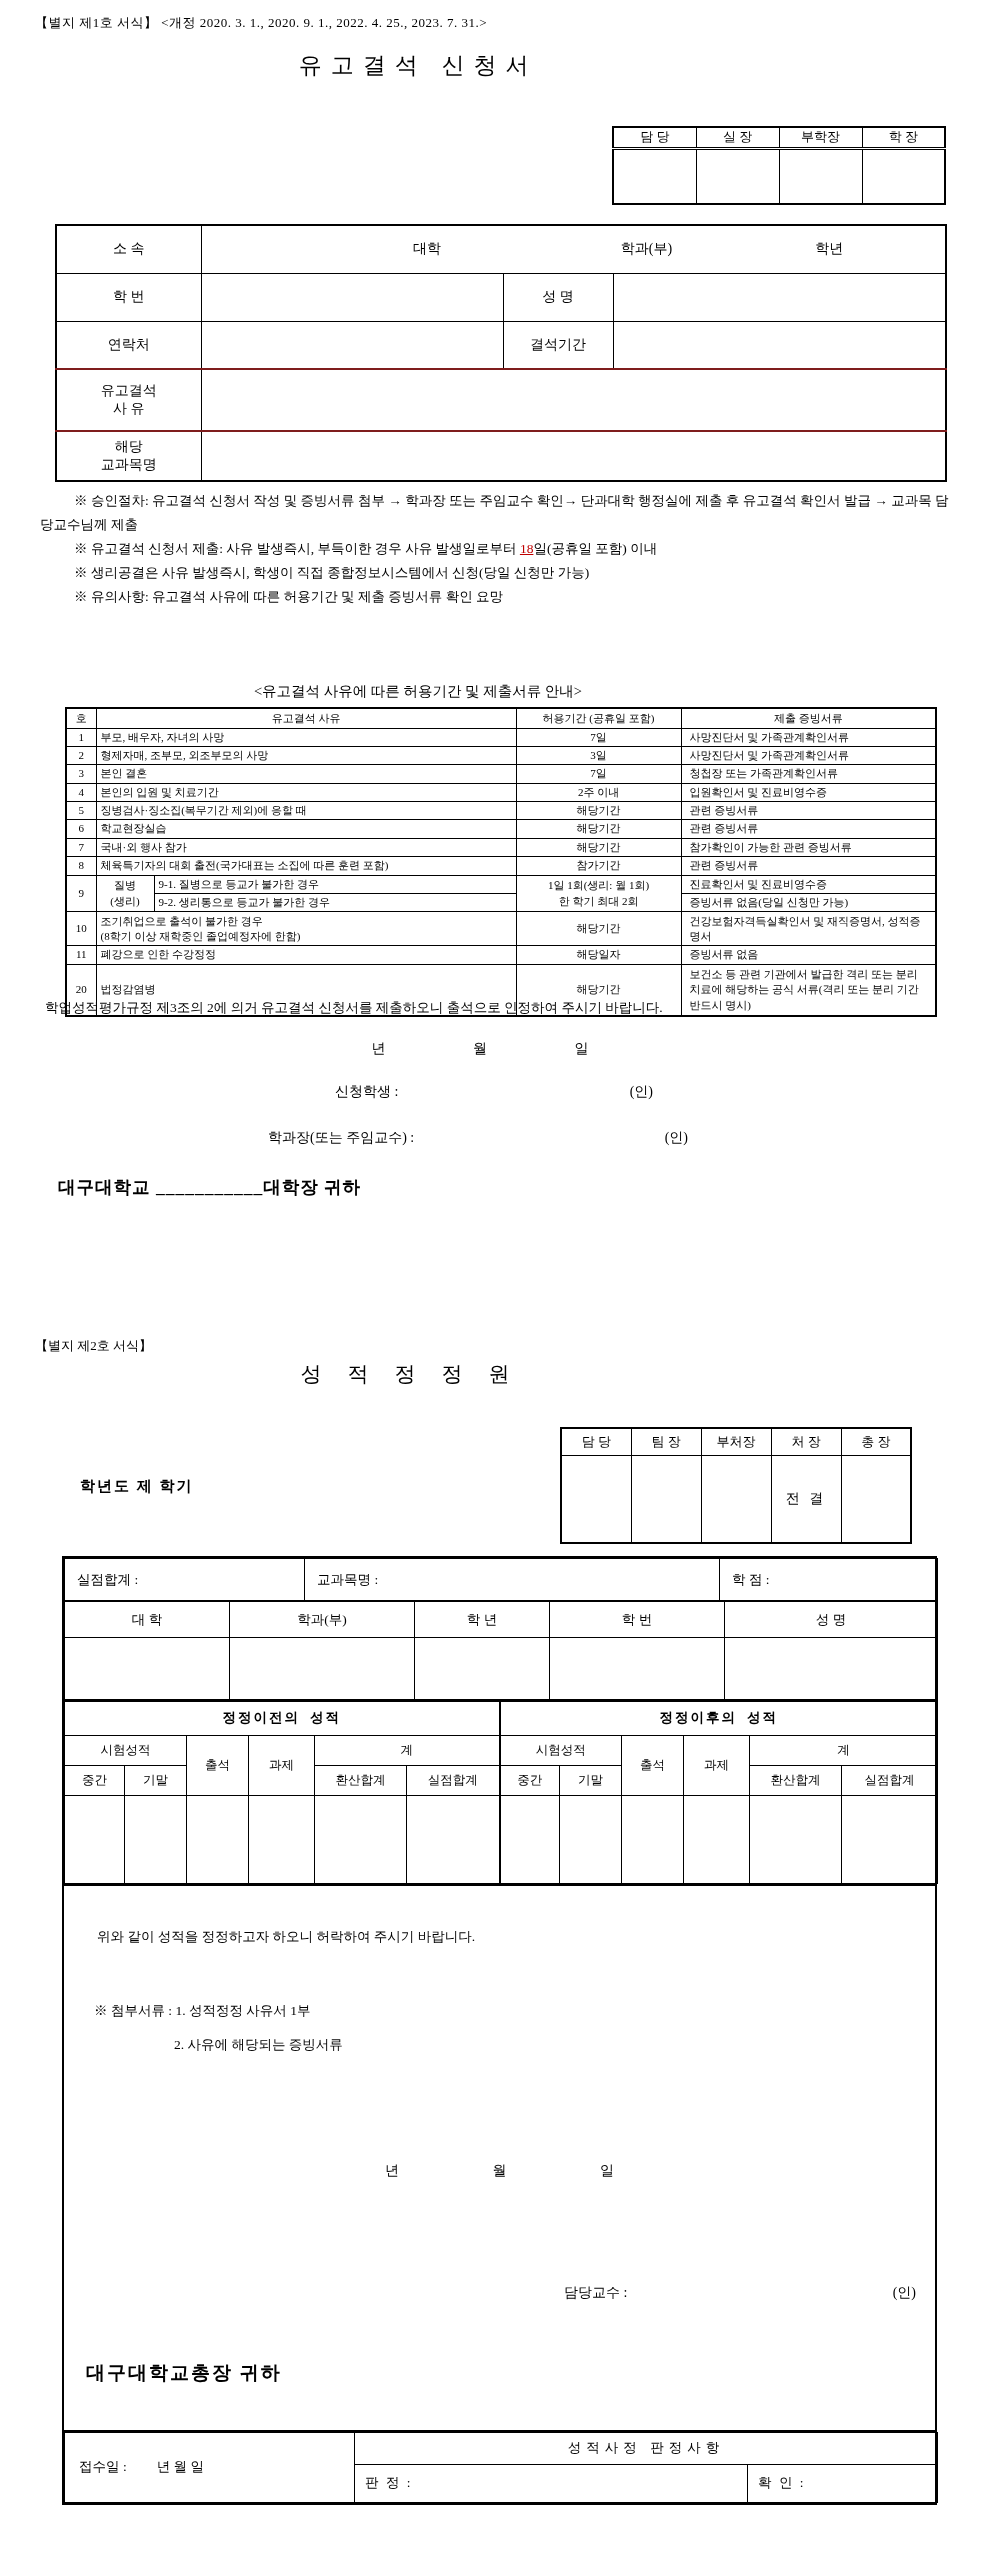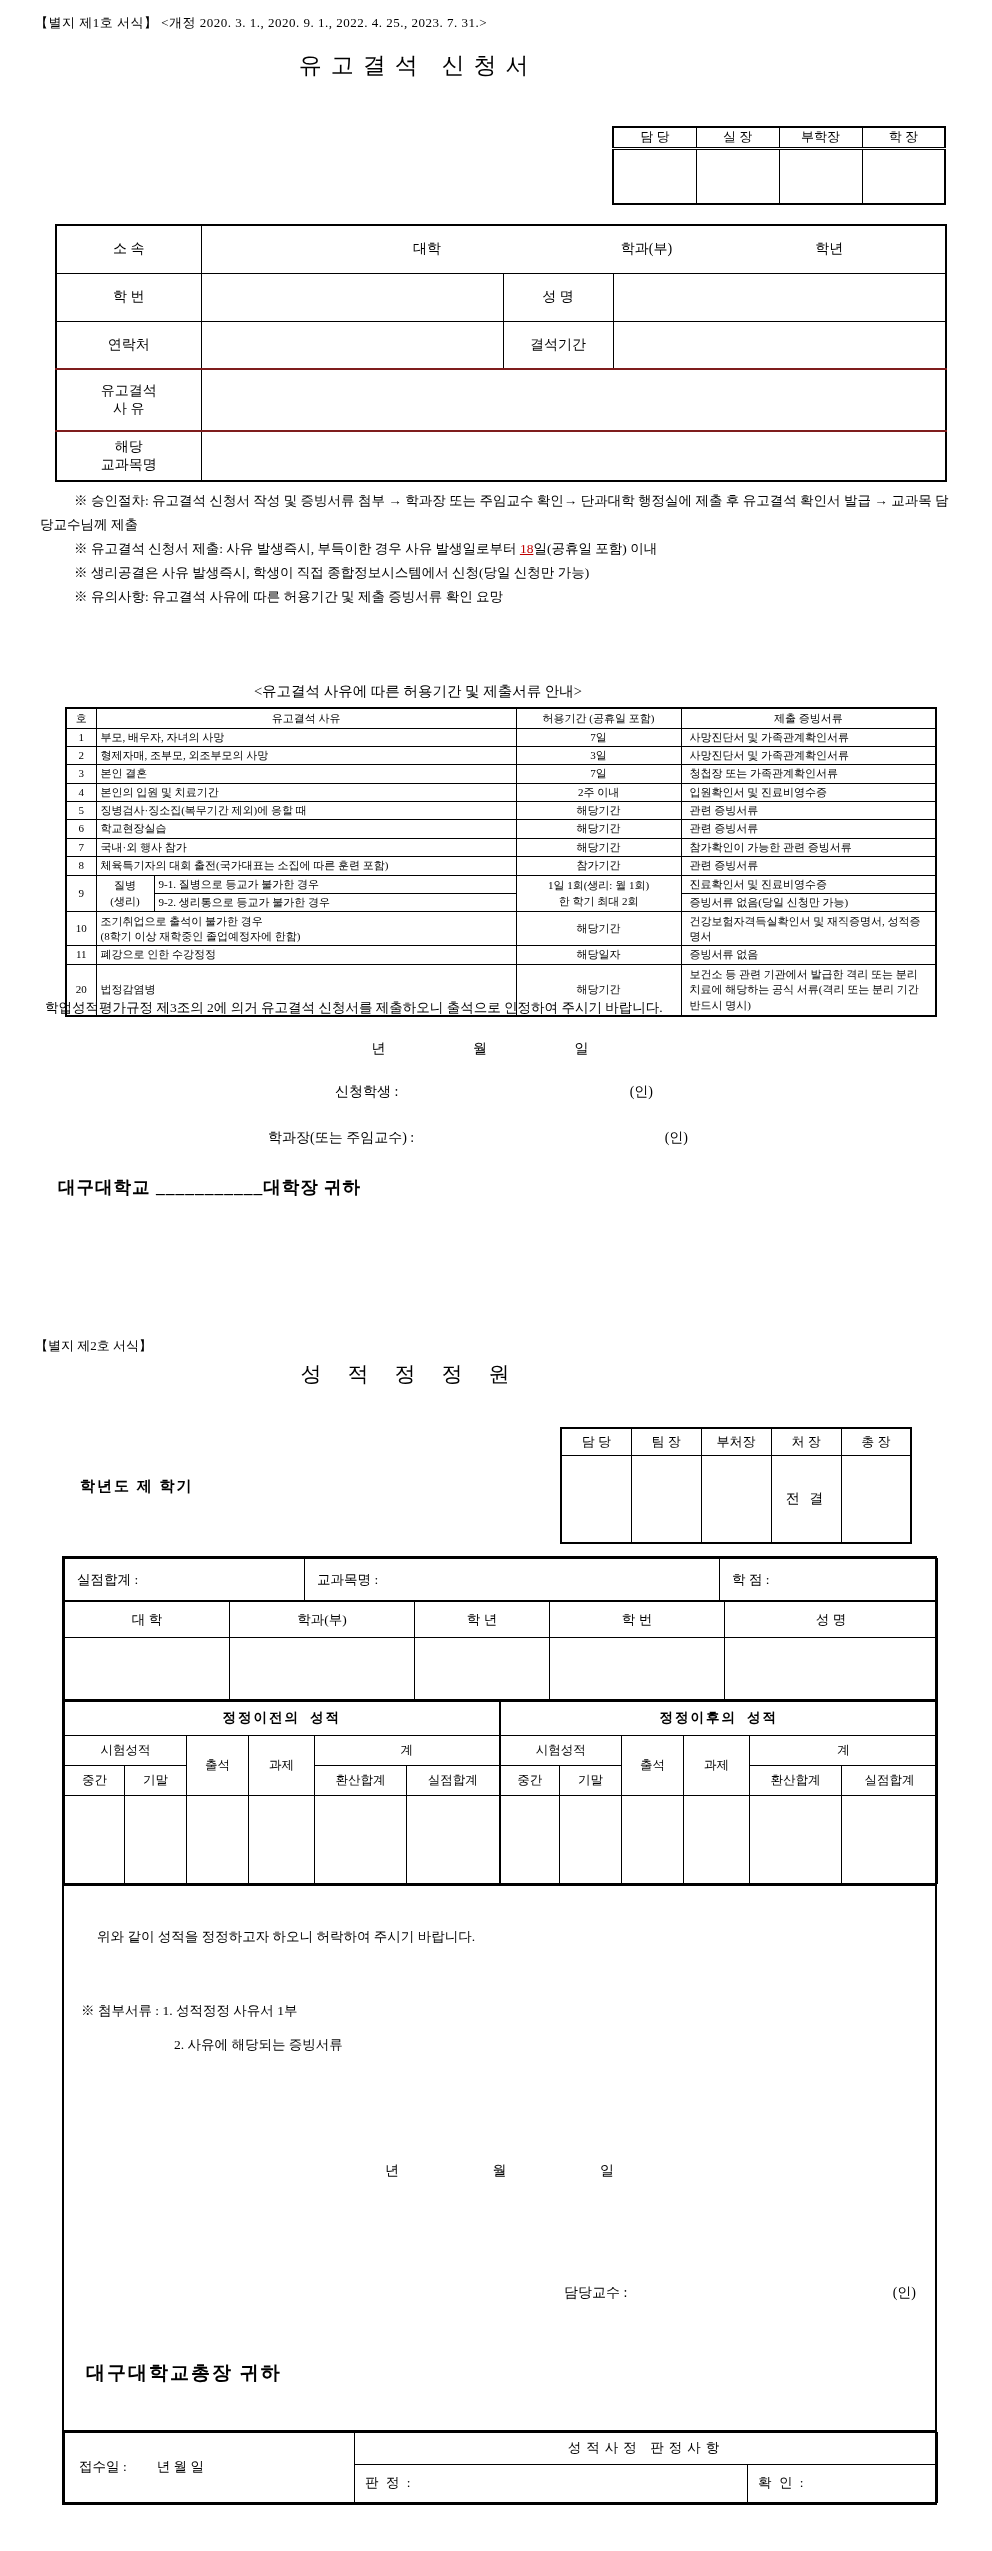--- a/index.html
+++ b/index.html
@@ -65,21 +65,21 @@
   .t-grades { border-top:2px solid #000; font-size:12.5px; }
   .t-grades td { text-align:center; }
   .t-grades tr.gt td { height:34px; font-weight:bold; letter-spacing:2px; font-size:13.5px;font-family:Liberation Mono, monospace; }
   .t-grades tr.g1 td { height:30px; }
   .t-grades tr.g2 td { height:30px; }
   .t-grades tr.gv td { height:88px; }
   .t-grades td.he { border-right:2px solid #000; }
   .big-cell { position:relative; height:548px; border-top:2px solid #000; border-bottom:2px solid #000;
               font-size:13.5px; }
   .bc-request { position:absolute; left:33px; top:42px; }
-  .bc-attach1 { position:absolute; left:17px; top:116px; }
+  .bc-attach1 { position:absolute; left:30px; top:116px; }
   .bc-attach2 { position:absolute; left:110px; top:150px; }
   .bc-date { position:absolute; left:0; top:276px; width:100%; text-align:center; font-size:14px; }
   .bc-date span { margin:0 45px; }
   .bc-prof { position:absolute; left:500px; top:398px; width:352px; display:flex; justify-content:space-between; font-size:14px; }
   .bc-recipient { position:absolute; left:22px; top:474px; font-size:19px; font-weight:bold; letter-spacing:2px; }
   .t-bottom td { font-size:13.5px; }
   .t-bottom td.rc { padding-left:14px; }
   .t-bottom td.jt { height:32px; text-align:center; letter-spacing:5px; }
   .t-bottom td.jl { height:38px; padding-left:10px; letter-spacing:2px; }
   .gap30 { display:inline-block; width:30px; }

